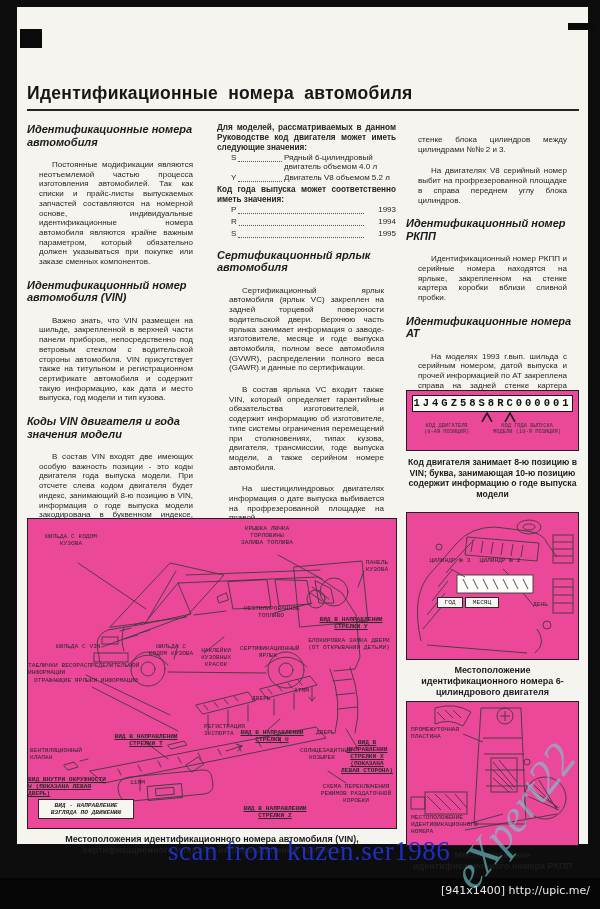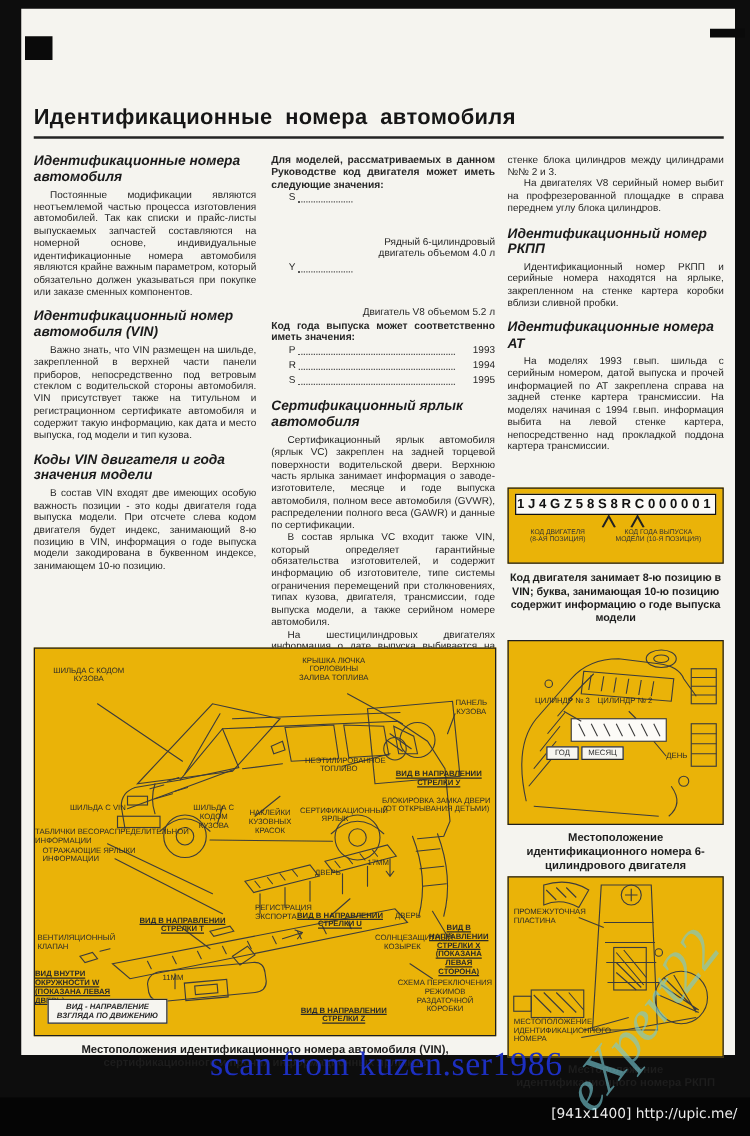--- a/index.html
+++ b/index.html
@@ -13,29 +13,29 @@
          letter-spacing:.3px;word-spacing:5px;color:#161616;}
   .titlerule{position:absolute;left:10px;top:102px;width:552px;border-top:2px solid #242424;}
 
   .col{position:absolute;top:116px;}
   .col1{left:10px;width:178px;}
   .col2{left:200px;width:179px;}
   .col3{left:389px;width:173px;}
 
   .h{font-style:italic;font-weight:bold;font-size:11px;line-height:12.5px;margin:9px 0 3px;color:#1b1b1b;}
   .h:first-child{margin-top:0;}
-  p.tx{font-size:8px;line-height:9.7px;text-align:justify;text-indent:13px;margin:0;}
+  p.tx{font-size:8px;line-height:9.7px;text-align:justify;text-indent:13px;margin:12px;}
   p.tx.noind{text-indent:0;}
   p.boldp{font-size:8.2px;line-height:9.9px;font-weight:bold;text-align:justify;text-indent:0;margin:0;}
   .crow{display:flex;align-items:flex-start;font-size:8px;line-height:9.6px;margin:0 0 1px 14px;}
   .cdots{flex:1;border-bottom:1px dotted #555;margin:0 2px 2px;height:8px;}
-  .cdesc{width:112px;text-align:right;margin-top:36px;}
+  .cdesc{width:112px;text-align:left;}
   .cyear{width:30px;text-align:right;}
 
-  .fig{position:absolute;border:1.5px solid #1f1f1f;background:#eab308;box-sizing:border-box;}
+  .fig{position:absolute;border:1.5px solid #1f1f1f;background:#ec4899;box-sizing:border-box;font-family:Liberation Mono, monospace;}
   .figcap{position:absolute;font-weight:bold;font-size:9px;line-height:11px;text-align:center;color:#1d1d1d;}
 
   
   .vinfig{left:389px;top:383px;width:173px;height:61px;padding:4px 5px;}
   .vinbox{border:1.6px solid #111;background:#fbfaf6;text-align:center;font-weight:bold;
           font-size:10.5px;line-height:15px;letter-spacing:3px;color:#111;white-space:nowrap;overflow:hidden;}
   .vinlabels{display:flex;justify-content:space-around;margin-top:1px;}
   .vlab{font-size:5.4px;line-height:6.4px;text-align:center;color:#333;text-transform:uppercase;}
   .vincap{left:389px;top:450px;width:173px;font-weight:bold;font-size:8.6px;line-height:10.6px;text-align:center;}
 

